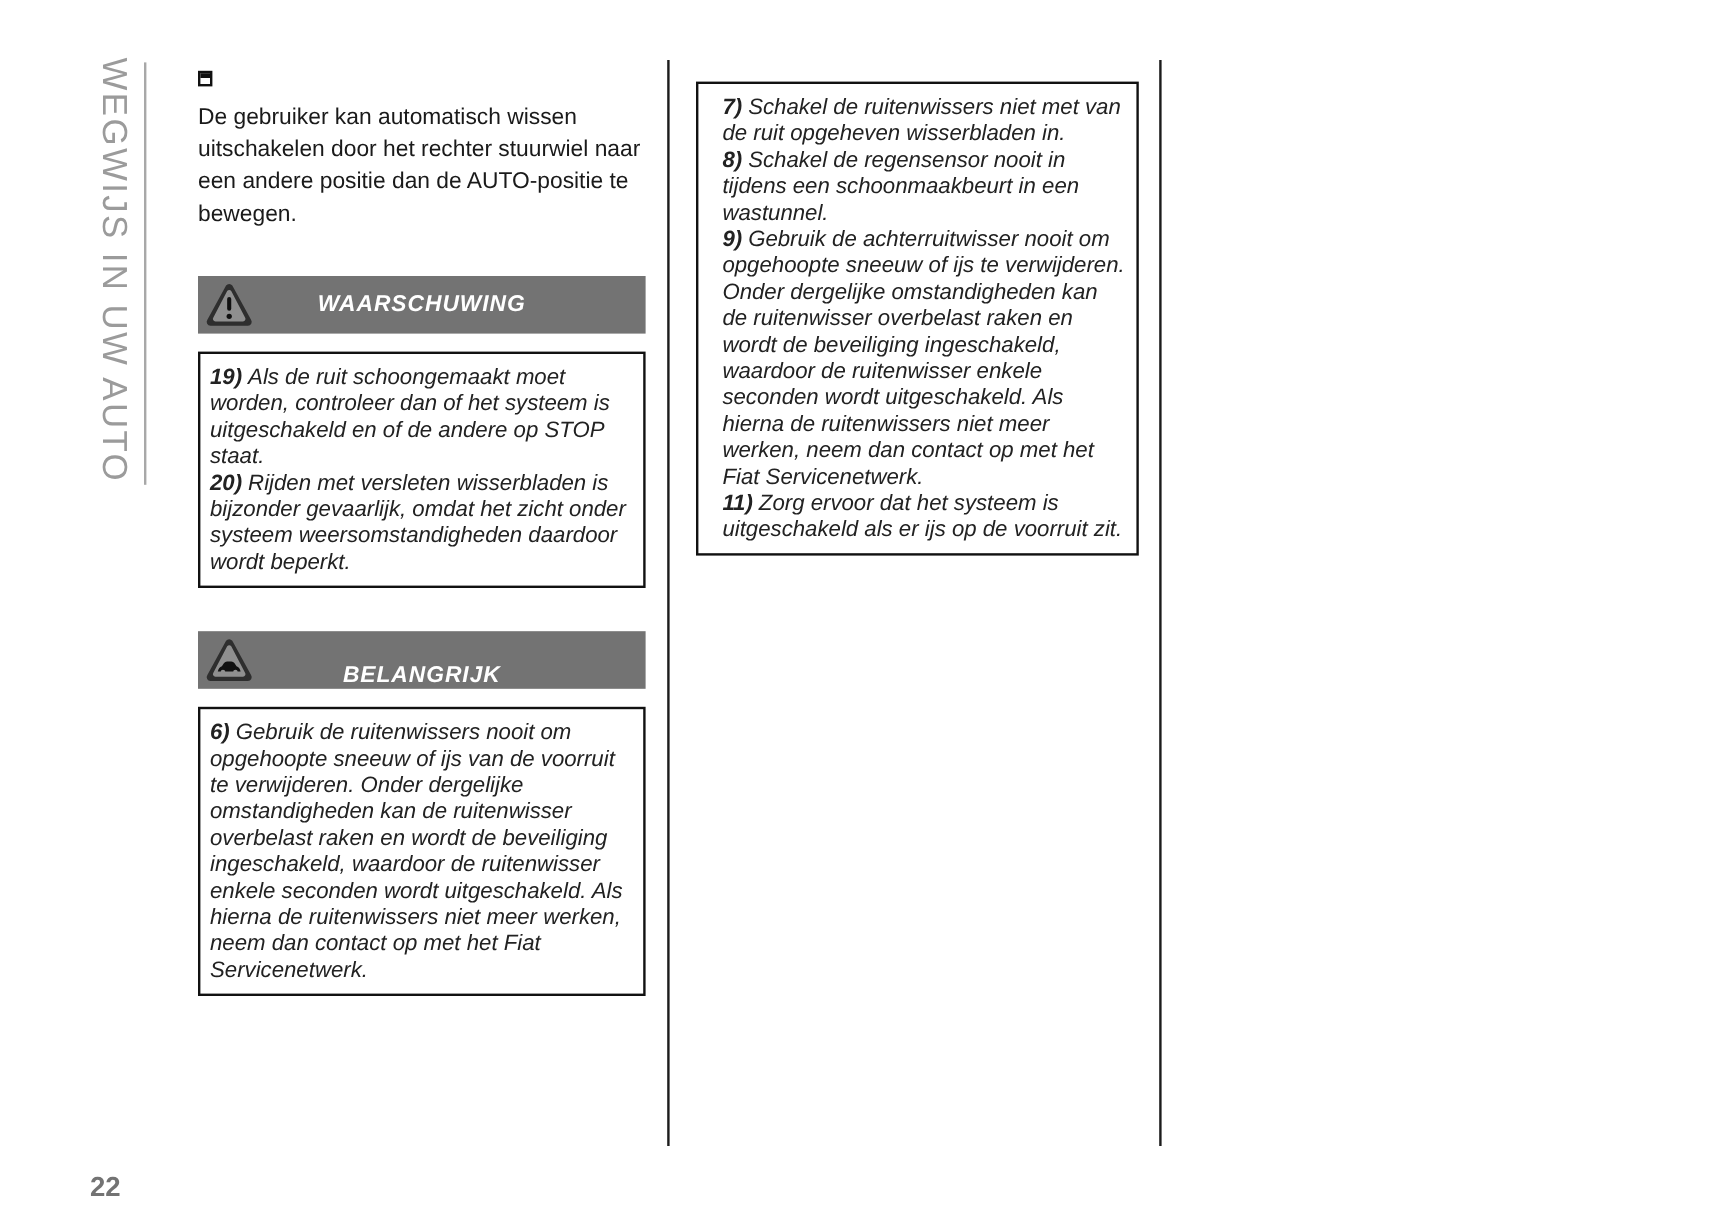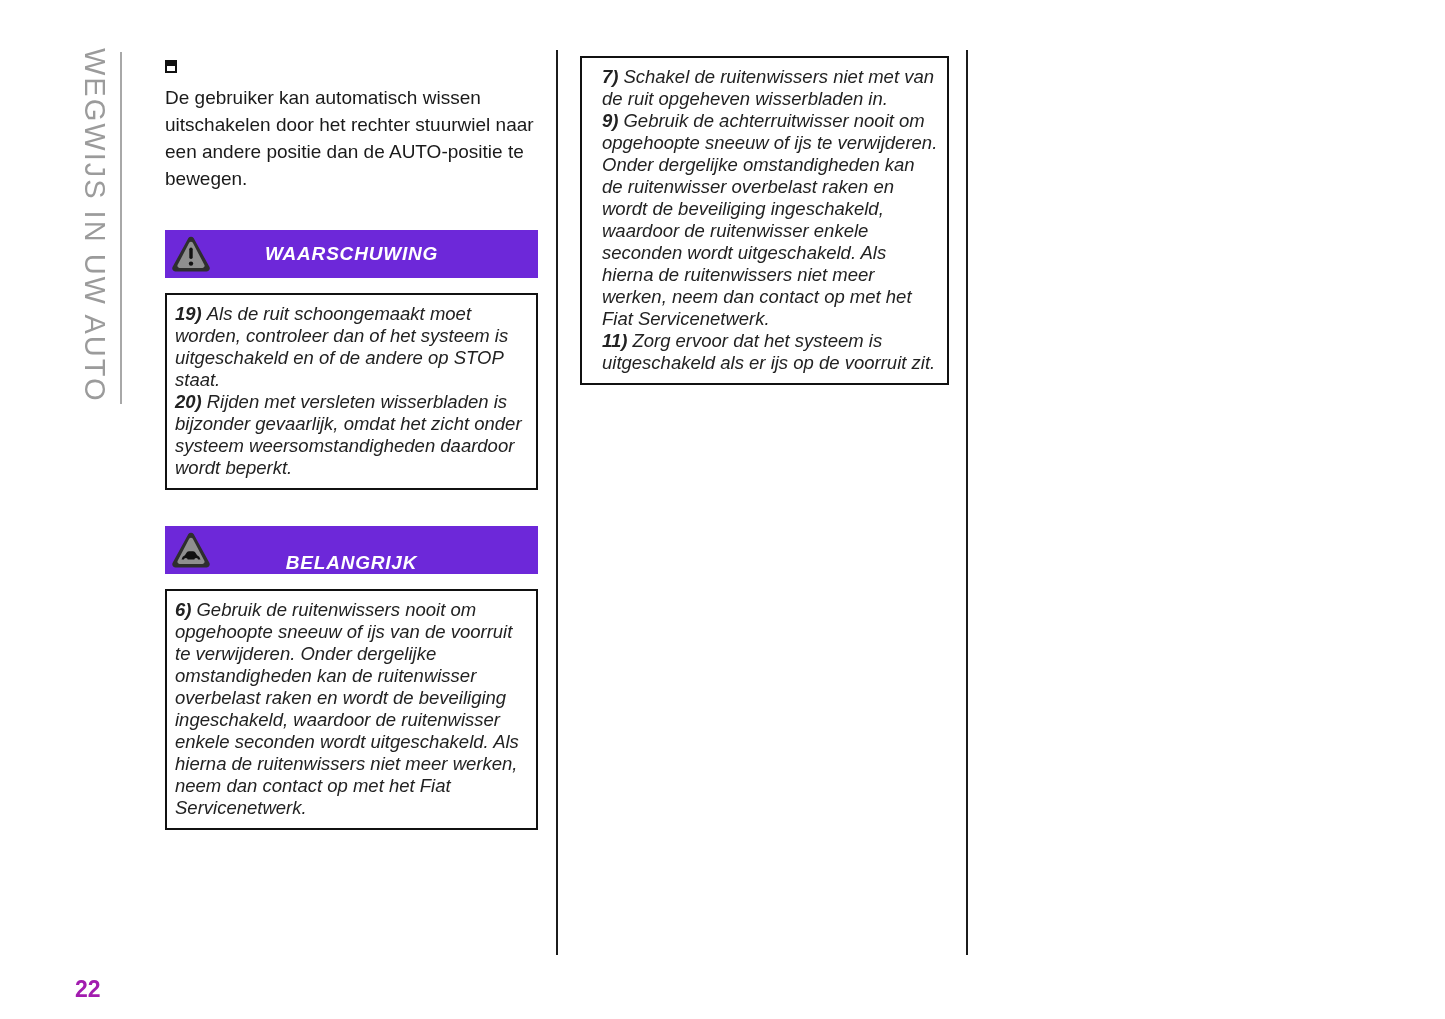--- a/index.html
+++ b/index.html
@@ -75,21 +75,21 @@
     margin-top: 5px;
     font-size: 19px;
     line-height: 27px;
   }
 
   
   .banner {
     position: relative;
     margin-top: 38px;
     height: 48px;
-    background: #6d28d9;
+    background: #737373;
     display: flex;
     align-items: center;
     justify-content: center;
   }
   .banner-icon {
     position: absolute;
     left: 5px;
     top: 4px;
     width: 42px;
     height: 40px;
@@ -121,21 +121,21 @@
   }
   .banner + .note-box { margin-top: 15px; }
   .note-box + .banner { margin-top: 36px; align-items: flex-end; }
 
   .page-number {
     position: absolute;
     left: 75px;
     top: 976px;
     font-size: 23px;
     font-weight: bold;
-    color: #a21caf;
+    color: #737373;
   }
 </style>
 </head>
 <body>
 
 <div class="page">
 
   <div class="sidebar-title">WEGWIJS IN UW AUTO</div>
   <div class="sidebar-rule"></div>
 
@@ -181,22 +181,23 @@
       <span class="banner-label">BELANGRIJK</span>
     </div>
 
     <div class="note-box">
       <p class="note-item"><span class="note-num">6)</span><span class="note-text">Gebruik de ruitenwissers nooit om opgehoopte sneeuw of ijs van de voorruit te verwijderen. Onder dergelijke omstandigheden kan de ruitenwisser overbelast raken en wordt de beveiliging ingeschakeld, waardoor de ruitenwisser enkele seconden wordt uitgeschakeld. Als hierna de ruitenwissers niet meer werken, neem dan contact op met het Fiat Servicenetwerk.</span></p>
     </div>
 
   </div>
 
   <div class="col rightcol">
-    <div class="note-box" style="margin-top:4px;padding-left:20px;">
+    <div class="note-box" style="margin-top:16px;padding-left:20px;">
       <p class="note-item"><span class="note-num">7)</span><span class="note-text">Schakel de ruitenwissers niet met van de ruit opgeheven wisserbladen in.</span></p>
+      <p class="note-item"><span class="note-num">8)</span><span class="note-text">Schakel de regensensor nooit in tijdens een schoonmaakbeurt in een wastunnel.</span></p>
       <p class="note-item"><span class="note-num">9)</span><span class="note-text">Gebruik de achterruitwisser nooit om opgehoopte sneeuw of ijs te verwijderen. Onder dergelijke omstandigheden kan de ruitenwisser overbelast raken en wordt de beveiliging ingeschakeld, waardoor de ruitenwisser enkele seconden wordt uitgeschakeld. Als hierna de ruitenwissers niet meer werken, neem dan contact op met het Fiat Servicenetwerk.</span></p>
       <p class="note-item"><span class="note-num">11)</span><span class="note-text">Zorg ervoor dat het systeem is uitgeschakeld als er ijs op de voorruit zit.</span></p>
     </div>
   </div>
 
   <div class="page-number">22</div>
 
 </div>
 
 </body></html>

